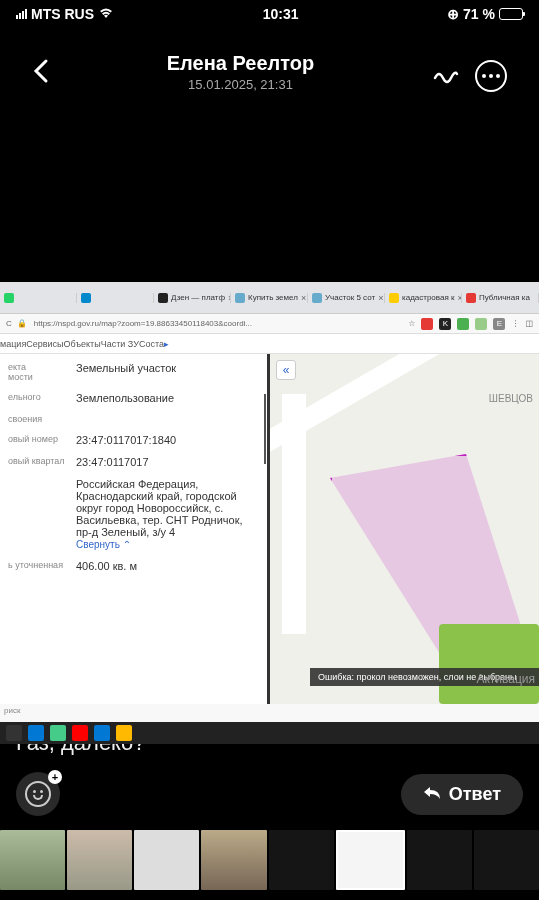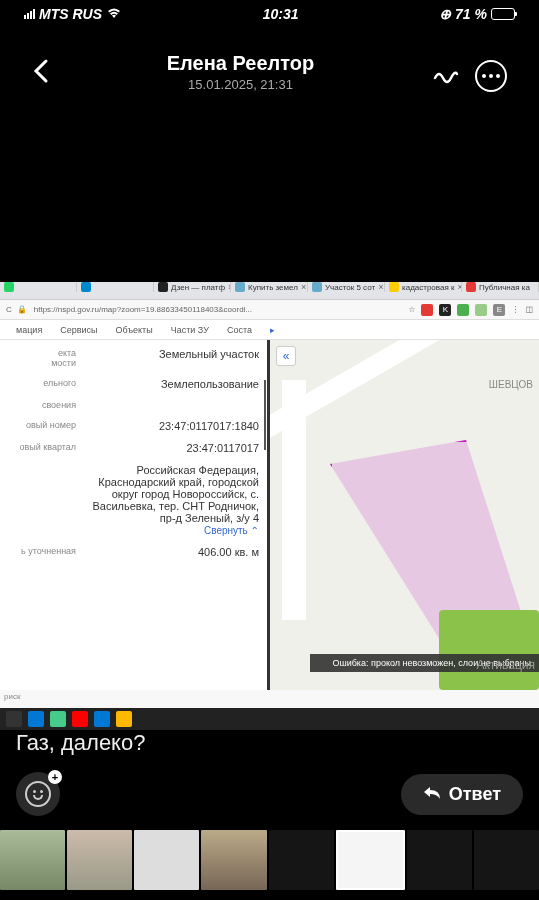--- a/index.html
+++ b/index.html
@@ -12,24 +12,23 @@
       overflow: hidden;
       position: relative;
     }
 
     
     .status-bar {
       height: 28px;
       display: flex;
       justify-content: space-between;
       align-items: center;
-      padding: 0 24px;
+      padding: 0 16px;
       font-size: 14px;
       font-weight: 600;
-      font-style: italic;
     }
     .status-left { display: flex; align-items: center; gap: 4px; }
     .status-right { display: flex; align-items: center; gap: 4px; }
     .signal-icon { display: inline-flex; gap: 1px; align-items: flex-end; }
     .signal-bar { width: 2px; background: #fff; }
     .signal-bar:nth-child(1) { height: 4px; }
     .signal-bar:nth-child(2) { height: 6px; }
     .signal-bar:nth-child(3) { height: 8px; }
     .signal-bar:nth-child(4) { height: 10px; }
     .battery { width: 24px; height: 12px; border: 1px solid #fff; border-radius: 3px; position: relative; }
@@ -58,24 +57,24 @@
 
     
     .browser-area {
       background: #fff;
       color: #333;
       font-size: 10px;
       position: relative;
       height: 430px;
     }
     .tabs-row {
-      height: 18px;
+      height: 32px;
       background: #e2e4e8;
       display: flex;
-      align-items: flex-start;
+      align-items: center;
       overflow: hidden;
       border-bottom: 1px solid #ccc;
     }
     .tab {
       flex: 1;
       display: flex;
       align-items: center;
       gap: 3px;
       padding: 0 4px;
       border-right: 1px solid #ccc;
@@ -96,31 +95,29 @@
       font-size: 8px;
       color: #666;
     }
     .address-row .url { flex: 1; overflow: hidden; white-space: nowrap; }
     .ext-icon { width: 12px; height: 12px; border-radius: 2px; flex-shrink: 0; }
 
     .menu-row {
       height: 20px;
       display: flex;
       align-items: center;
-      gap: 18px;
-      padding: 0 16px;
+      padding: 0 0;
       border-bottom: 1px solid #e0e0e0;
       font-size: 9px;
       color: #555;
     }
 
     .content-row {
       display: flex;
       height: 350px;
-      text-align: right;
     }
     .info-panel {
       width: 270px;
       padding: 8px;
       font-size: 10px;
       color: #333;
       position: relative;
       border-right: 3px solid #333;
     }
     .info-scroll-indicator {

